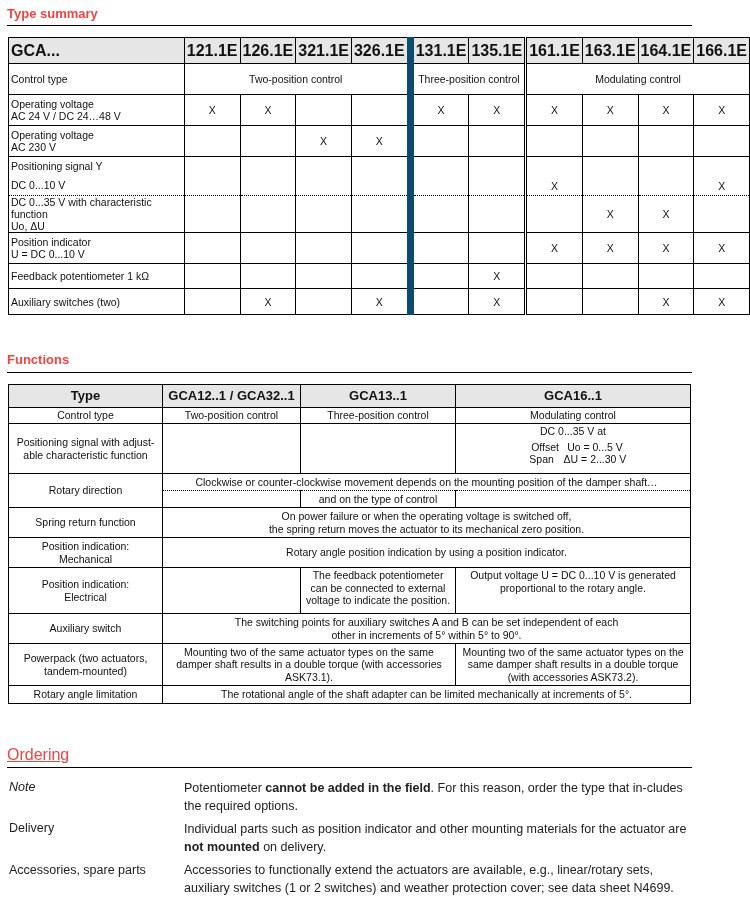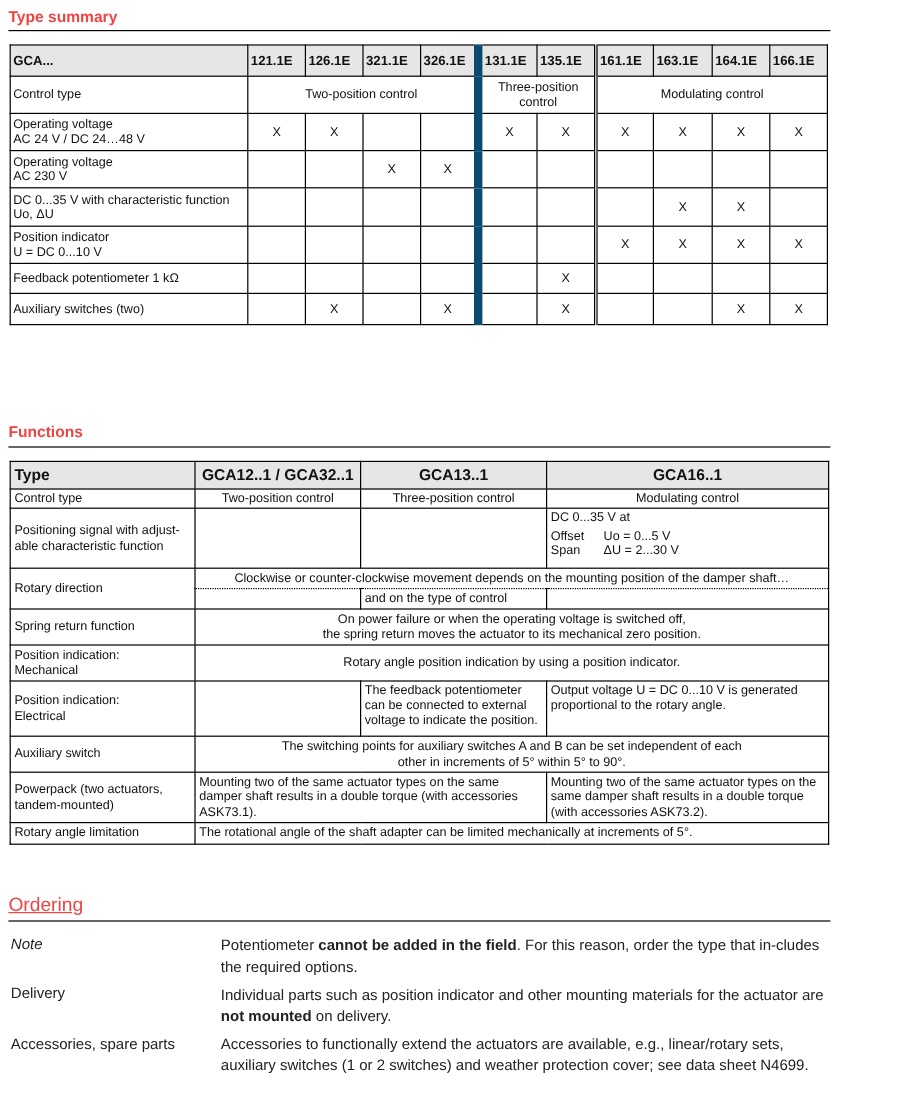--- a/index.html
+++ b/index.html
@@ -4,30 +4,30 @@
 <style>
   html, body { margin:0; padding:0; background:#ffffff; }
   body { width:750px; height:918px; position:relative; overflow:hidden; font-family:"Liberation Sans", sans-serif; color:#111; }
   .sec-title { position:absolute; left:7px; font-weight:bold; font-size:13px; color:#ef4444; }
   .sec-rule { position:absolute; left:7px; width:311px; height:0; border-top:1.5px solid #000; }
 
   
   table.ts { position:absolute; left:8px; top:37px; border-collapse:collapse; table-layout:fixed; font-size:10.5px; }
   table.ts td { border:1px solid #000; padding:0 2px; vertical-align:middle; }
   table.ts td.c { text-align:center; }
-  table.ts tr.hdr td { background:#e6e6e6; font-weight:bold; font-size:11px; height:25px; }
+  table.ts tr.hdr td { background:#e6e6e6; font-weight:bold; font-size:16px; height:25px; }
   table.ts td.thickL { border-left:7px solid #0c4a6e; }
   table.ts td.dblL { border-left:3px double #000; }
   table.ts tr.dotb td { border-bottom:1.5px dotted #000; }
   table.ts tr.nott td { border-top:none; }
   .lbl2 { line-height:12px; }
 
   
   table.fn { position:absolute; left:8px; top:384px; border-collapse:collapse; table-layout:fixed; font-size:10.5px; }
-  table.fn td { border:1px solid #000; padding:1px 3px; vertical-align:middle; line-height:12.5px; }
+  table.fn td { border:1px solid #000; padding:1px 3px; vertical-align:middle; line-height:12.5px;text-align:center; }
   table.fn tr.hdr td { background:#e6e6e6; font-weight:bold; font-size:13px; height:20px; }
   table.fn td.c { text-align:center; }
   table.fn td.top { vertical-align:top; }
 
   
   .ord-label { position:absolute; left:9px; font-size:12.5px; color:#222; }
   .ord-text { position:absolute; left:184px; width:510px; font-size:12.5px; line-height:18px; color:#222; }
   .italic { font-style:italic; }
   b { font-weight:bold; }
 </style>
@@ -93,20 +93,33 @@
     <td class="c">X</td>
     <td class="c">X</td>
     <td class="c thickL"></td>
     <td class="c"></td>
     <td class="c dblL"></td>
     <td class="c"></td>
     <td class="c"></td>
     <td class="c"></td>
   </tr>
 
+  <tr class="dotb" style="height:38px">
+    <td style="line-height:19px"><span>Positioning signal Y</span><br><span>DC 0...10 V</span></td>
+    <td class="c" style="vertical-align:bottom;padding-bottom:3px"></td>
+    <td class="c" style="vertical-align:bottom;padding-bottom:3px"></td>
+    <td class="c" style="vertical-align:bottom;padding-bottom:3px"></td>
+    <td class="c" style="vertical-align:bottom;padding-bottom:3px"></td>
+    <td class="c thickL" style="vertical-align:bottom;padding-bottom:3px"></td>
+    <td class="c" style="vertical-align:bottom;padding-bottom:3px"></td>
+    <td class="c dblL" style="vertical-align:bottom;padding-bottom:3px">X</td>
+    <td class="c" style="vertical-align:bottom;padding-bottom:3px"></td>
+    <td class="c" style="vertical-align:bottom;padding-bottom:3px"></td>
+    <td class="c" style="vertical-align:bottom;padding-bottom:3px">X</td>
+  </tr>
 
   <tr class="nott" style="height:32px">
     <td class="lbl2"><span>DC 0...35 V with characteristic function</span><br><span>Uo, ΔU</span></td>
     <td class="c"></td>
     <td class="c"></td>
     <td class="c"></td>
     <td class="c"></td>
     <td class="c thickL"></td>
     <td class="c"></td>
     <td class="c dblL"></td>

